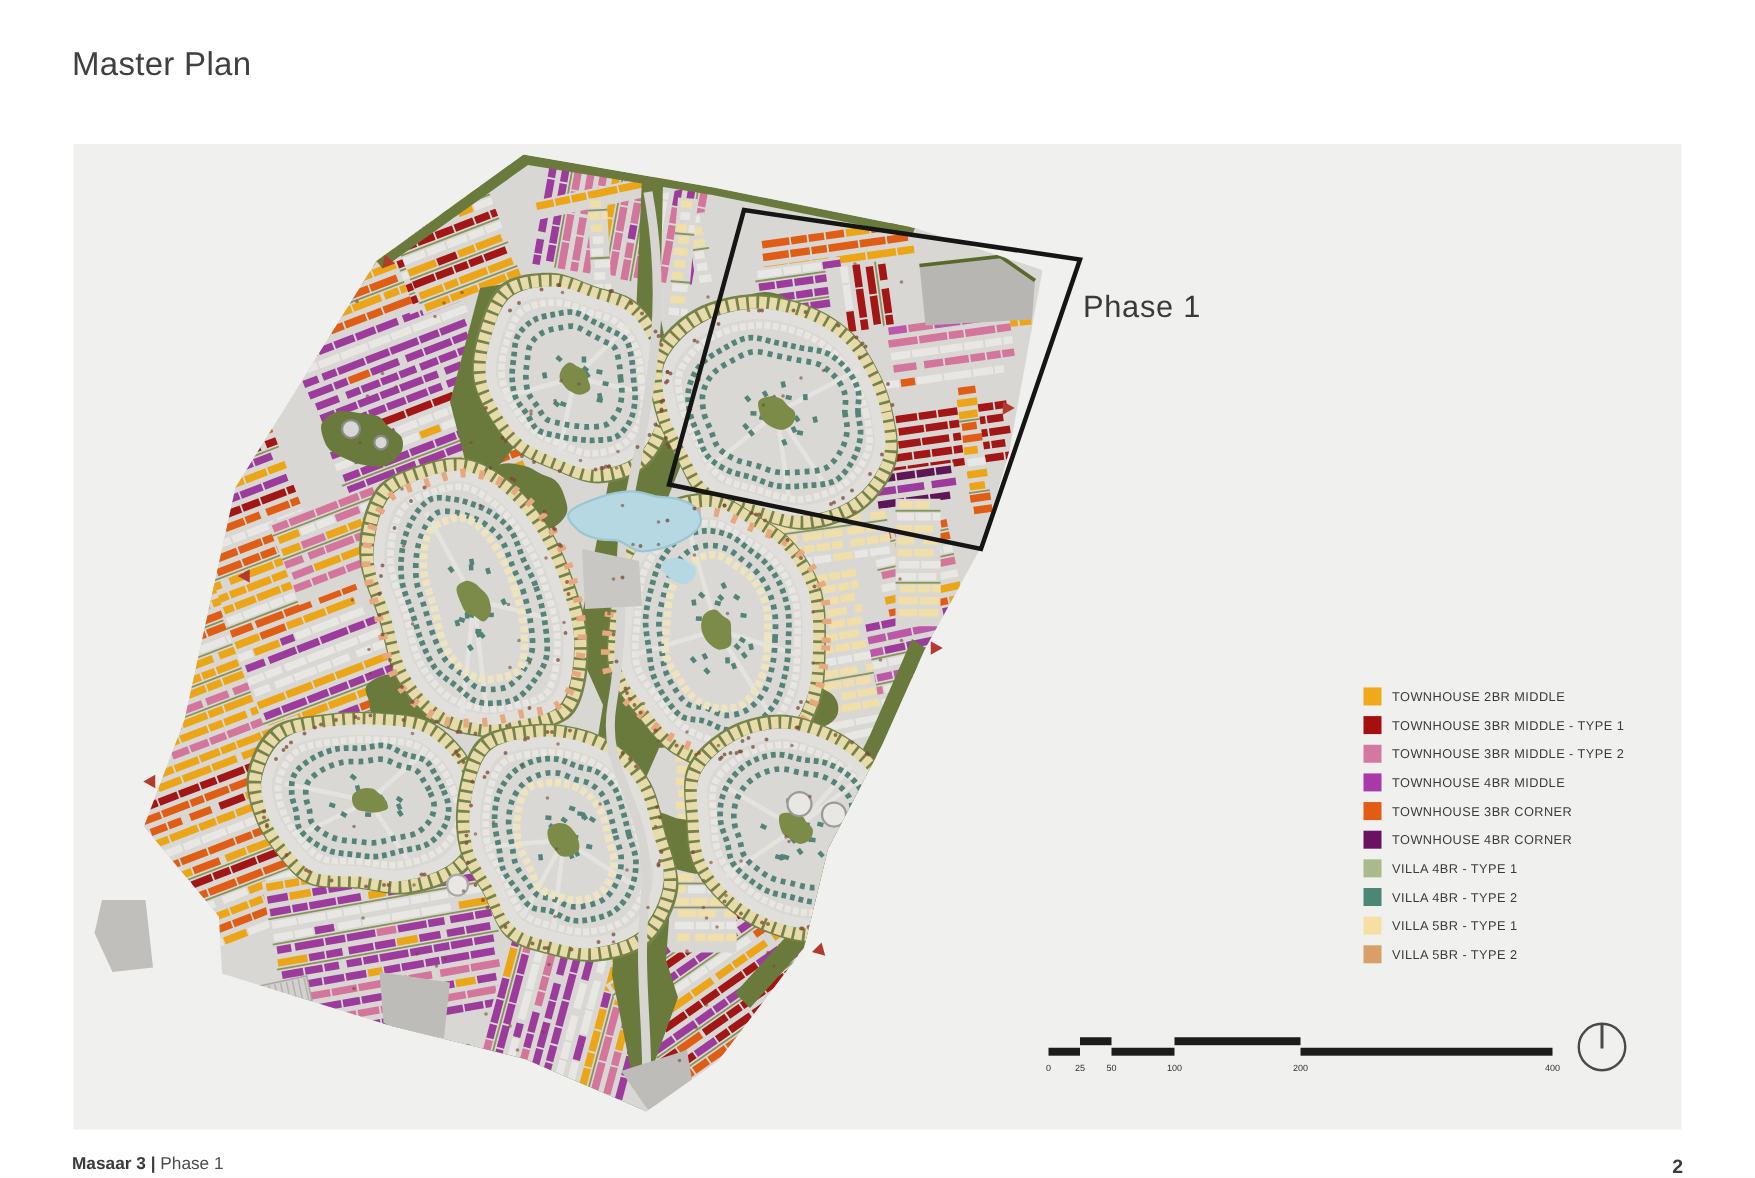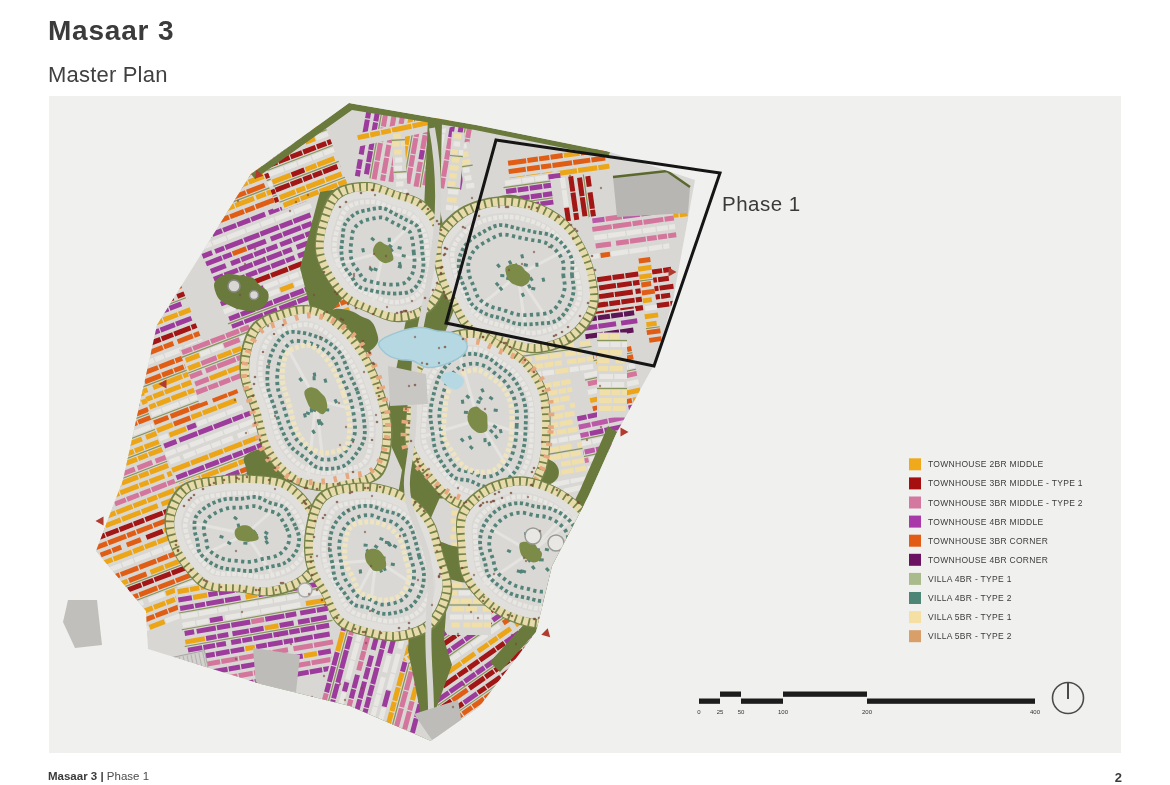--- a/index.html
+++ b/index.html
@@ -4,21 +4,20 @@
 font-family:"Liberation Sans",sans-serif;}
 .title{position:absolute;left:48px;top:15px;color:#3b3b3b;}
 .title h1{margin:0;font-size:28px;letter-spacing:0.8px;}
 .title .sub{font-size:22px;margin-top:15px;letter-spacing:0.2px;color:#404040;}
 .panel{position:absolute;left:49px;top:96px;width:1072px;height:657px;background:#f0f0ee;}
 .footer{position:absolute;left:48px;top:770px;font-size:11.5px;color:#4c4c4c;}
 .footer b{color:#3b3b3b;}
 .pagenum{position:absolute;left:1108px;top:770px;width:14px;text-align:right;font-size:13px;font-weight:bold;color:#3b3b3b;}
 </style></head><body>
 <div class="title">
-    <h1>Masaar 3</h1>
     <div class="sub">Master Plan</div>
   </div>
 <div class="panel">
 <svg width="1072" height="657" viewBox="49 96 1072 657">
 <defs>
         <clipPath id="site">
           <polygon points="251.0,174.0 349.0,103.0 476.0,125.0 610.0,152.0 695.0,180.0 673.0,300.0 655.0,363.0 617.0,432.0 588.0,497.0 552.0,566.0 536.0,632.0 479.0,707.0 431.0,741.0 350.0,706.0 261.0,684.0 148.0,649.0 146.0,611.0 96.0,551.0 123.0,480.0 157.0,325.0"></polygon>
         </clipPath>
         <filter id="soft" x="-2%" y="-2%" width="104%" height="104%">
           <feGaussianBlur stdDeviation="0.45"></feGaussianBlur>

